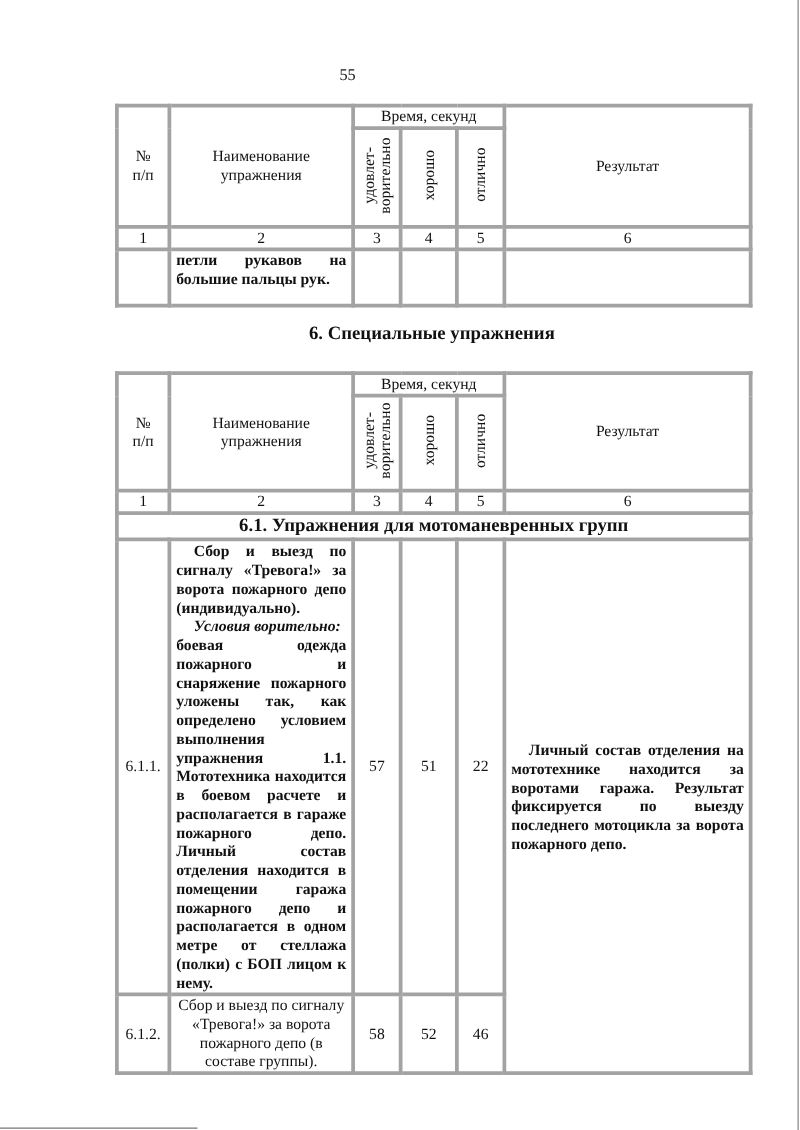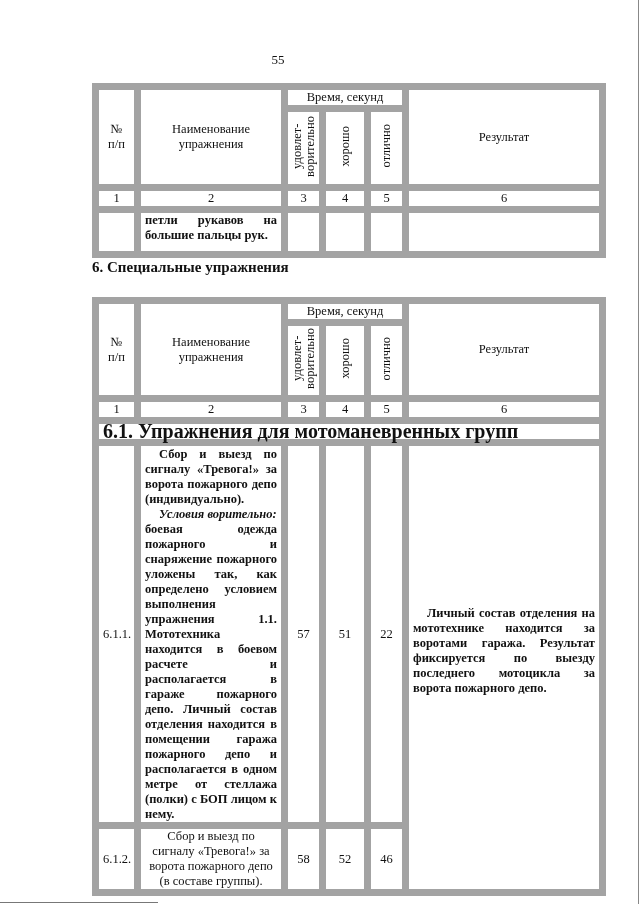--- a/index.html
+++ b/index.html
@@ -1,30 +1,30 @@
 <!DOCTYPE html>
 <html><head>
 <meta charset="utf-8">
 <style>
   html, body { margin:0; padding:0; background:#fff; }
   body { width:640px; height:904px; position:relative; overflow:hidden;
          font-family:"Liberation Serif", "DejaVu Serif", serif; color:#111; }
   .page-num { position:absolute; top:52px; left:0; width:556px; text-align:center; font-size:13px; }
-  .section-title { position:absolute; top:259px; left:92px; width:507px; 
+  .section-title { position:absolute; top:259px; left:92px; width:507px; text-align:center;
                    font-weight:bold; font-size:15px; }
   table { position:absolute; left:92px; width:507px; border-collapse:collapse; table-layout:fixed;
           font-size:12.5px; line-height:15px; }
-  td { border:7px solid #a3a3a3; padding:0 4px; vertical-align:middle; }
+  td { border:3px solid #a3a3a3; padding:0 4px; vertical-align:middle; }
   .c1 { width:42px; } .c2 { width:147px; } .c3 { width:38px; } .c4 { width:45px; } .c5 { width:38px; } .c6 { width:197px; }
   .center { text-align:center; }
   .vert { padding:0; text-align:center; vertical-align:middle; }
   .vert span { display:inline-block; writing-mode:vertical-rl; transform:rotate(180deg);
                white-space:pre-line; line-height:13px; text-align:center; }
   .just { text-align:justify;font-weight:bold; }
-  .sect { font-weight:bold; font-size:20px; }
+  .sect { font-weight:bold; font-size:15px; text-align:center; }
   #t1 { top:83px; }
   #t2 { top:297px; }
   .artifact { position:absolute; left:0; top:902px; width:158px; height:1px; background:#777; }
   .edge { position:absolute; left:638px; top:0; width:1px; height:904px; background:#888; }
   .indent { text-indent:14px; }
   .italic { font-style:italic; }
 </style>
 </head>
 <body>
 

